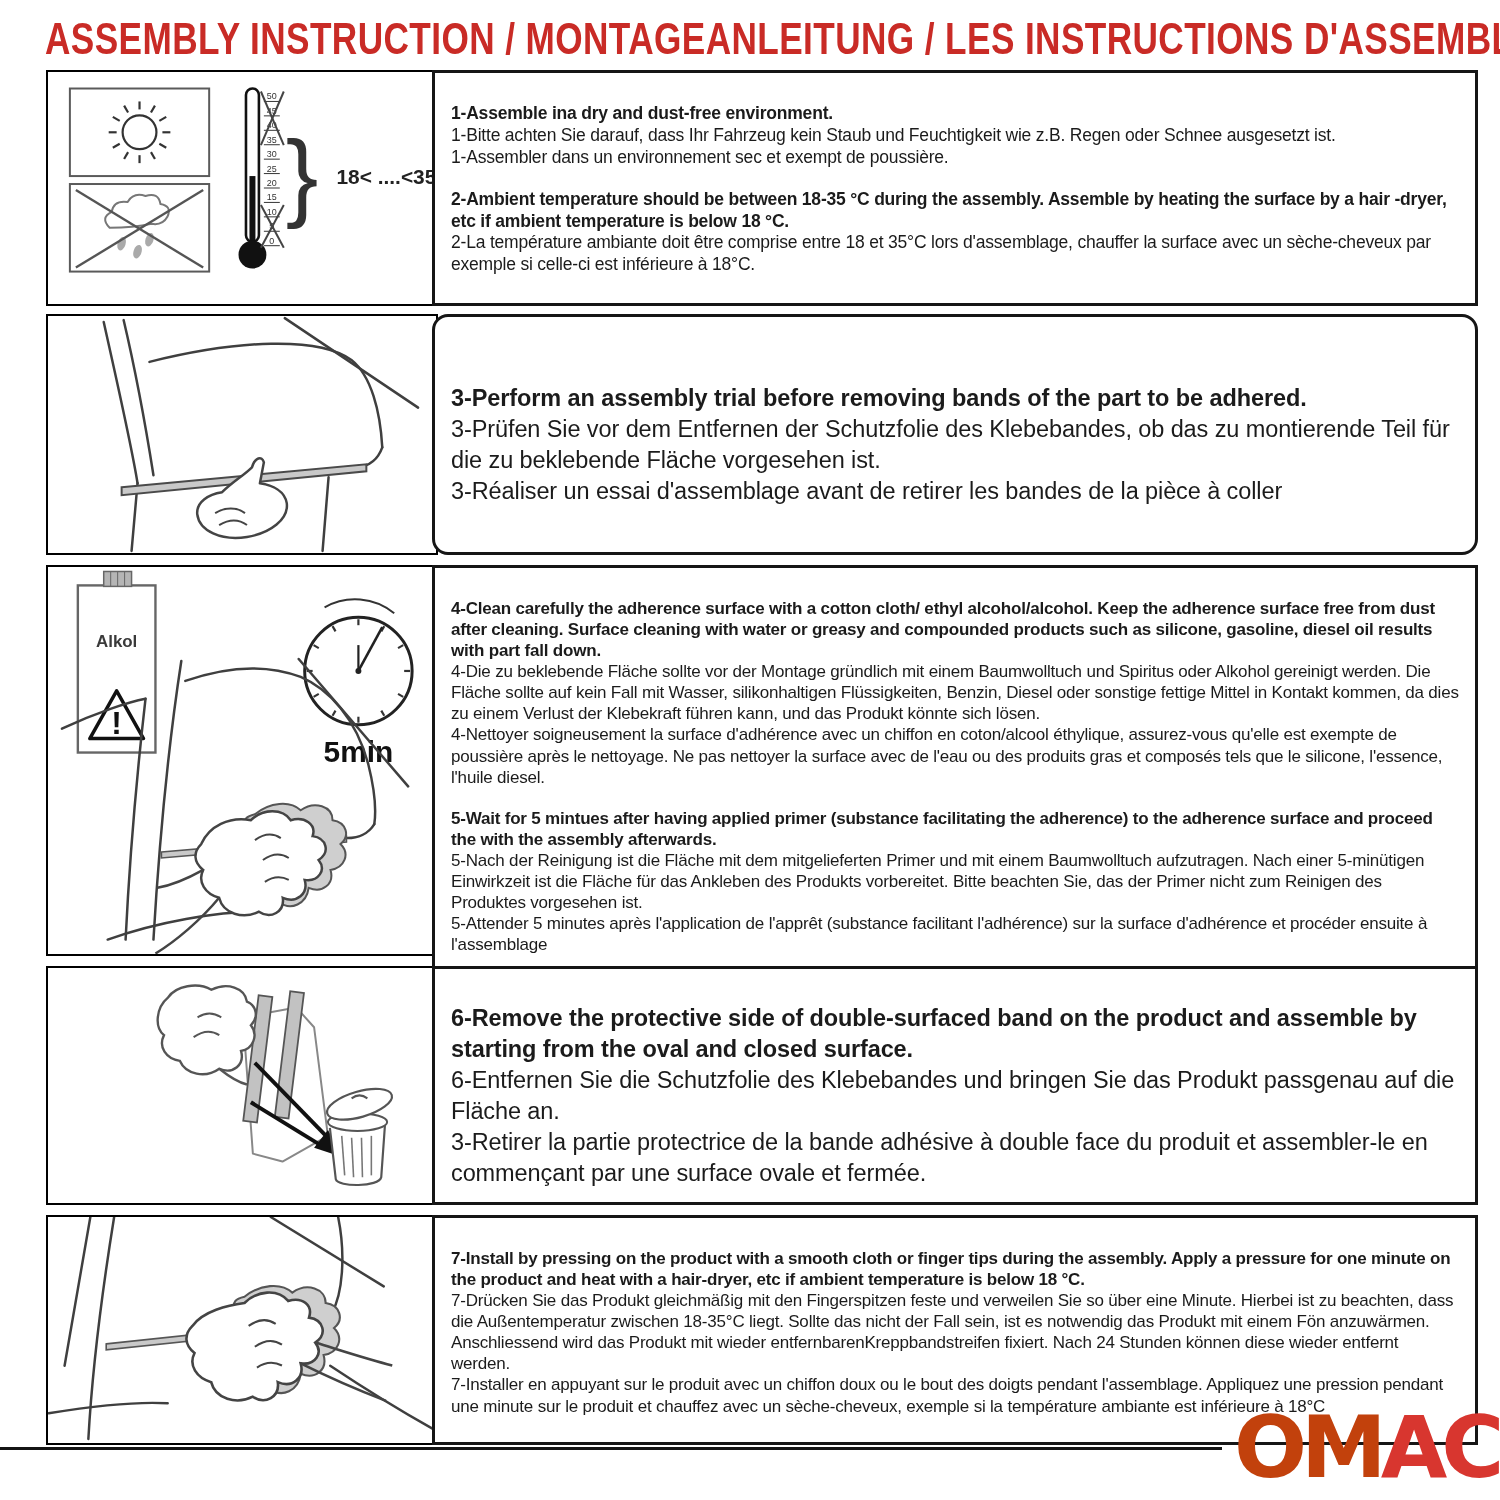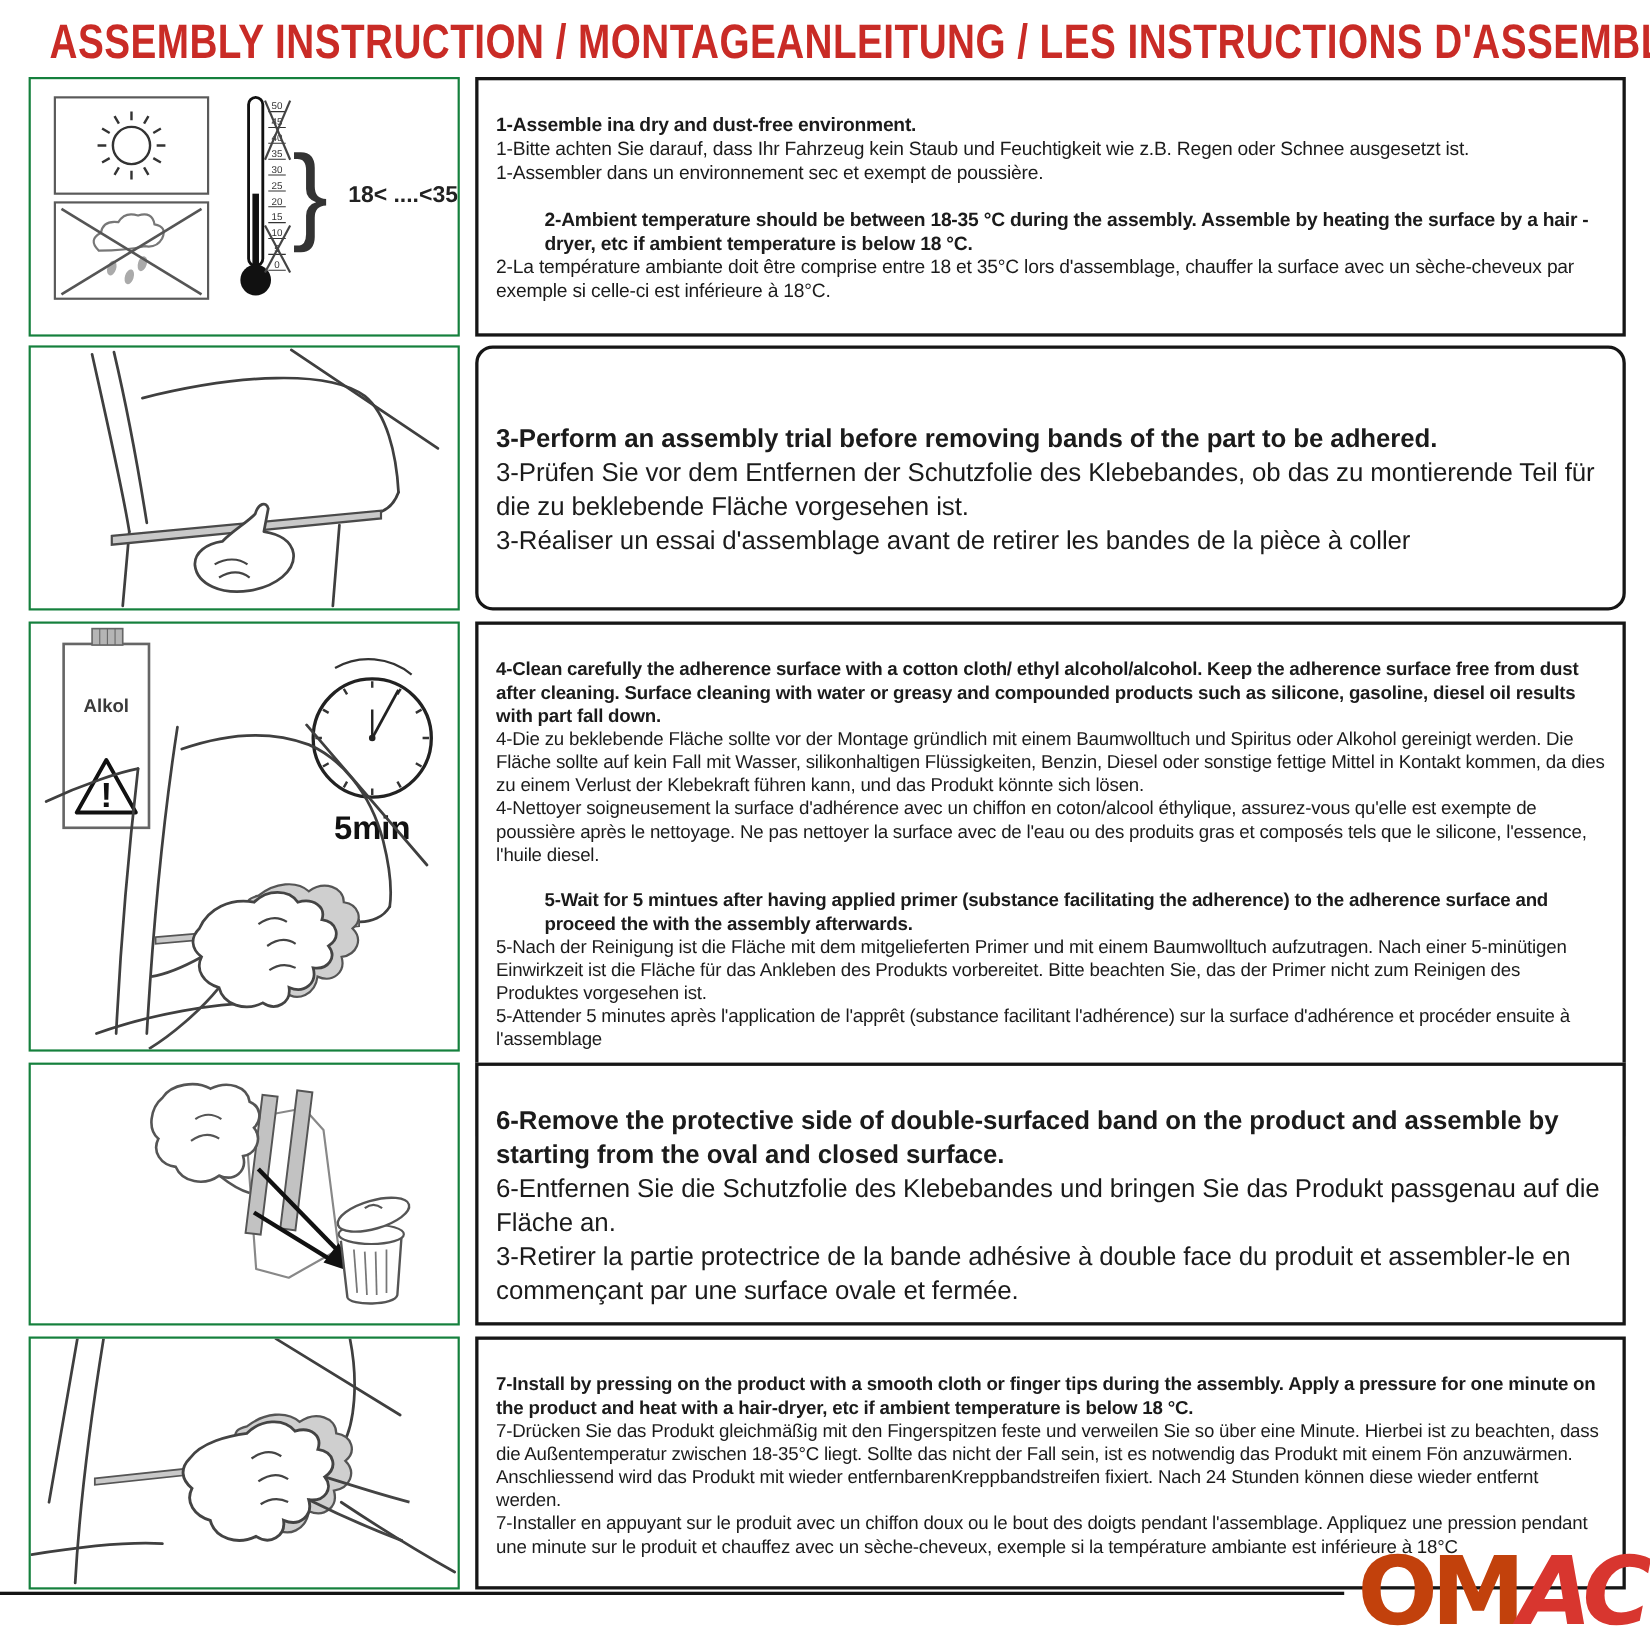--- a/index.html
+++ b/index.html
@@ -3,40 +3,40 @@
 <meta charset="utf-8">
 <style>
   html,body{margin:0;padding:0;background:#fff;}
   .page{position:relative;width:1500px;height:1500px;background:#ffffff;
         font-family:"Liberation Sans",sans-serif;color:#1b1b1b;overflow:hidden;}
 
   .title{position:absolute;left:45px;top:14px;font-size:44px;font-weight:bold;
          color:#c92b26;white-space:nowrap;transform:scaleX(0.80);
          transform-origin:left top;letter-spacing:0.5px;}
 
-  .illu-box{position:absolute;left:26px;width:392px;border:2px solid #15803d;
+  .illu-box{position:absolute;left:46px;width:392px;border:2px solid #000000;
             background:#fff;box-sizing:border-box;}
   .illu-box svg{display:block;width:100%;height:100%;}
 
   .text-box{position:absolute;left:432px;width:1046px;border:3px solid #161616;
             background:#fff;box-sizing:border-box;padding:9px 16px;overflow:hidden;}
   .text-box p{margin:0;letter-spacing:-0.2px;}
   .t17 p{font-size:17px;line-height:1.24;}
   .t175 p{font-size:17.5px;line-height:1.25;}
   .t23 p{font-size:23.5px;line-height:1.32;letter-spacing:-0.1px;}
   p.b{font-weight:bold;margin-top:21px;}
-  p.gap{margin-top:20px;margin-left:44px;}
+  p.gap{margin-top:20px;}
   .center-v{display:flex;flex-direction:column;justify-content:center;}
 
   .bottom-rule{position:absolute;left:0;top:1447px;width:1222px;height:3px;
                background:#141414;}
   .logo{position:absolute;left:1234px;top:1404px;font-family:"DejaVu Sans",sans-serif;
         font-weight:bold;font-size:86px;line-height:1;letter-spacing:-6px;white-space:nowrap;}
   .logo .lg-black{color:#c2410c;}
-  .logo .lg-red{color:#d8362f;font-style:italic;}
+  .logo .lg-red{color:#d8362f;}
 
   svg text{font-family:"Liberation Sans",sans-serif;}
   .sketch{stroke:#3f3f3f;stroke-width:2.5;fill:none;stroke-linecap:round;}
 </style>
 </head>
 <body>
 
 <div class="page">
 
   <div class="title">ASSEMBLY INSTRUCTION / MONTAGEANLEITUNG / LES INSTRUCTIONS D'ASSEMBLAGE</div>

